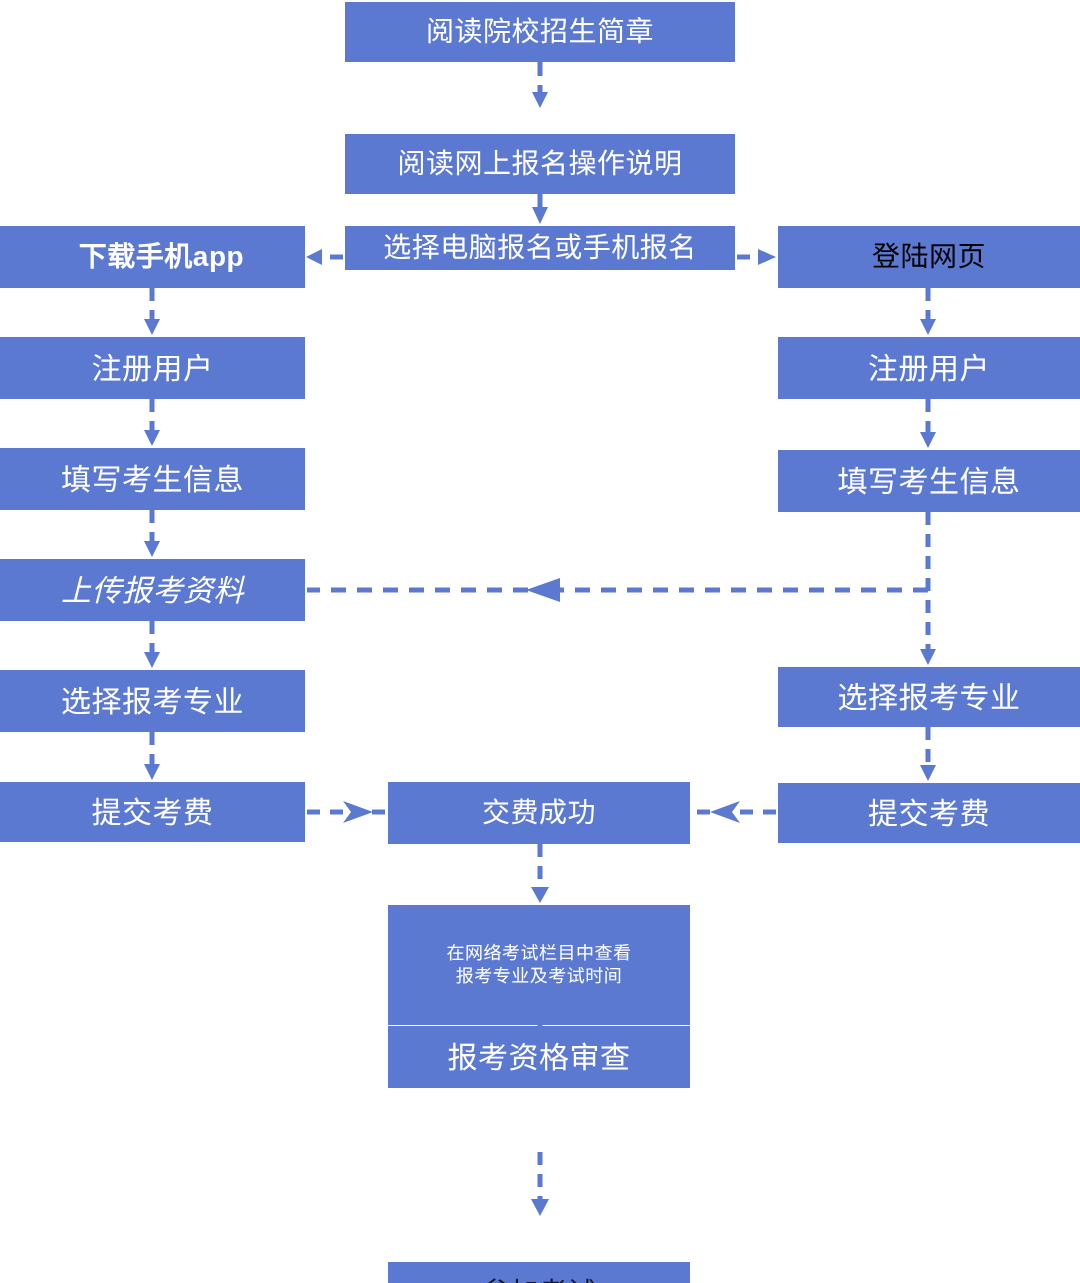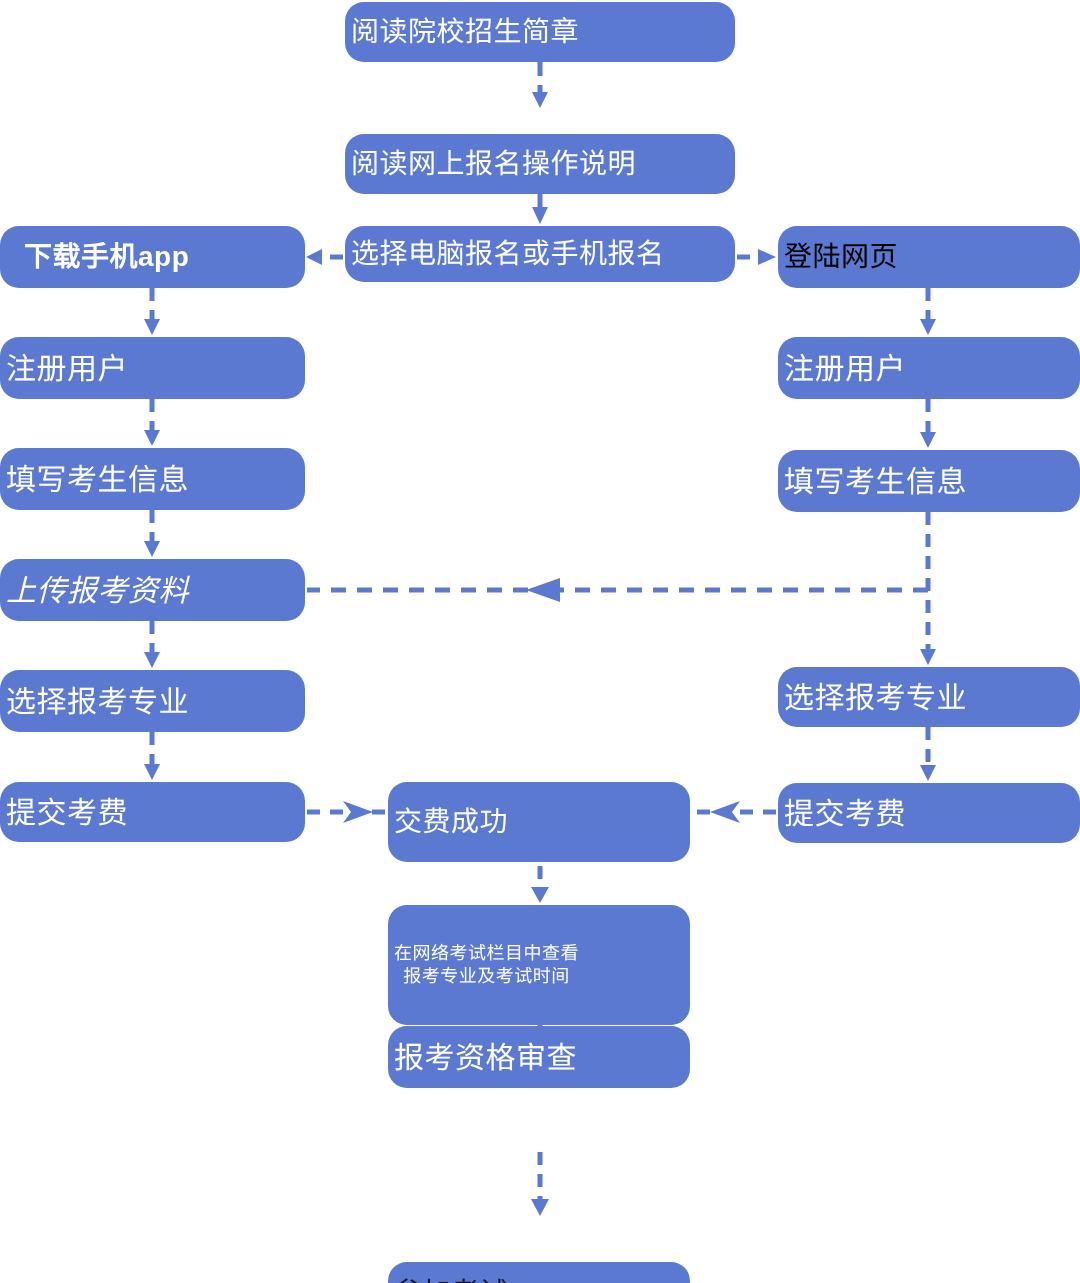--- a/index.html
+++ b/index.html
@@ -23,24 +23,25 @@
     left: 0;
     top: 0;
     width: 1080px;
     height: 1283px;
     pointer-events: none;
   }
   .node {
     position: absolute;
     box-sizing: border-box;
     background: #5B79D1;
-    border-radius: 19px;
+    border-radius: 0;
     color: #ffffff;
     display: flex;
     align-items: center;
+    justify-content: center;
     text-align: center;
     line-height: 1.30;
     letter-spacing: 0.5px;
     padding: 2px 6px;
     z-index: 2;
   }
   .node .lbl {
     display: block;
     white-space: pre-line;
   }
@@ -166,21 +167,21 @@
     </g>
   </svg>
 
   <div id="nodes-layer">
       <div class="node f28" style="left: 345px; top: 2px; width: 390px; height: 60px; background: rgb(91, 121, 209); color: rgb(255, 255, 255);">
         <span class="lbl">阅读院校招生简章</span>
       </div>
       <div class="node f28" style="left: 345px; top: 110px; width: 390px; height: 60px; background: rgb(91, 121, 209); color: rgb(255, 255, 255); margin-top: 24px;">
         <span class="lbl">阅读网上报名操作说明</span>
       </div>
-      <div class="node f28" style="left: 345px; top: 226px; width: 390px; height: 56px; background: rgb(91, 121, 209); color: rgb(255, 255, 255);">
+      <div class="node f28" style="left: 345px; top: 226px; width: 390px; height: 44px; background: rgb(91, 121, 209); color: rgb(255, 255, 255);">
         <span class="lbl">选择电脑报名或手机报名</span>
       </div>
       <div class="node f28 bold" style="left: 0px; top: 226px; width: 305px; height: 62px; background: rgb(91, 121, 209); color: rgb(255, 255, 255); padding-left: 24px;">
         <span class="lbl">下载手机app</span>
       </div>
       <div class="node f28" style="left: 778px; top: 226px; width: 302px; height: 62px; background: rgb(91, 121, 209); color: #000000;">
         <span class="lbl">登陆网页</span>
       </div>
       <div class="node f27" style="left: 0px; top: 337px; width: 305px; height: 62px; background: rgb(91, 121, 209); color: rgb(255, 255, 255);">
         <span class="lbl">注册用户</span>
@@ -202,21 +203,21 @@
       </div>
       <div class="node f27" style="left: 778px; top: 667px; width: 302px; height: 60px; background: rgb(91, 121, 209); color: rgb(255, 255, 255);">
         <span class="lbl">选择报考专业</span>
       </div>
       <div class="node f27" style="left: 0px; top: 782px; width: 305px; height: 60px; background: rgb(91, 121, 209); color: rgb(255, 255, 255);">
         <span class="lbl">提交考费</span>
       </div>
       <div class="node f27" style="left: 778px; top: 783px; width: 302px; height: 60px; background: rgb(91, 121, 209); color: rgb(255, 255, 255);">
         <span class="lbl">提交考费</span>
       </div>
-      <div class="node f28" style="left: 388px; top: 782px; width: 302px; height: 80px; background: rgb(91, 121, 209); color: rgb(255, 255, 255);">
+      <div class="node f28" style="left: 388px; top: 782px; width: 302px; height: 62px; background: rgb(91, 121, 209); color: rgb(255, 255, 255);">
         <span class="lbl">交费成功</span>
       </div>
       <div class="node f26" style="left: 388px; top: 905px; width: 302px; height: 120px; background: rgb(91, 121, 209); color: rgb(255, 255, 255);">
         <span class="lbl">在网络考试栏目中查看
 报考专业及考试时间</span>
       </div>
       <div class="node f27" style="left: 388px; top: 1026px; width: 302px; height: 62px; background: rgb(91, 121, 209); color: rgb(255, 255, 255);">
         <span class="lbl">报考资格审查</span>
       </div>
       <div class="node f28" style="left: 388px; top: 1262px; width: 302px; height: 62px; background: rgb(91, 121, 209); color: #0f172a;">

